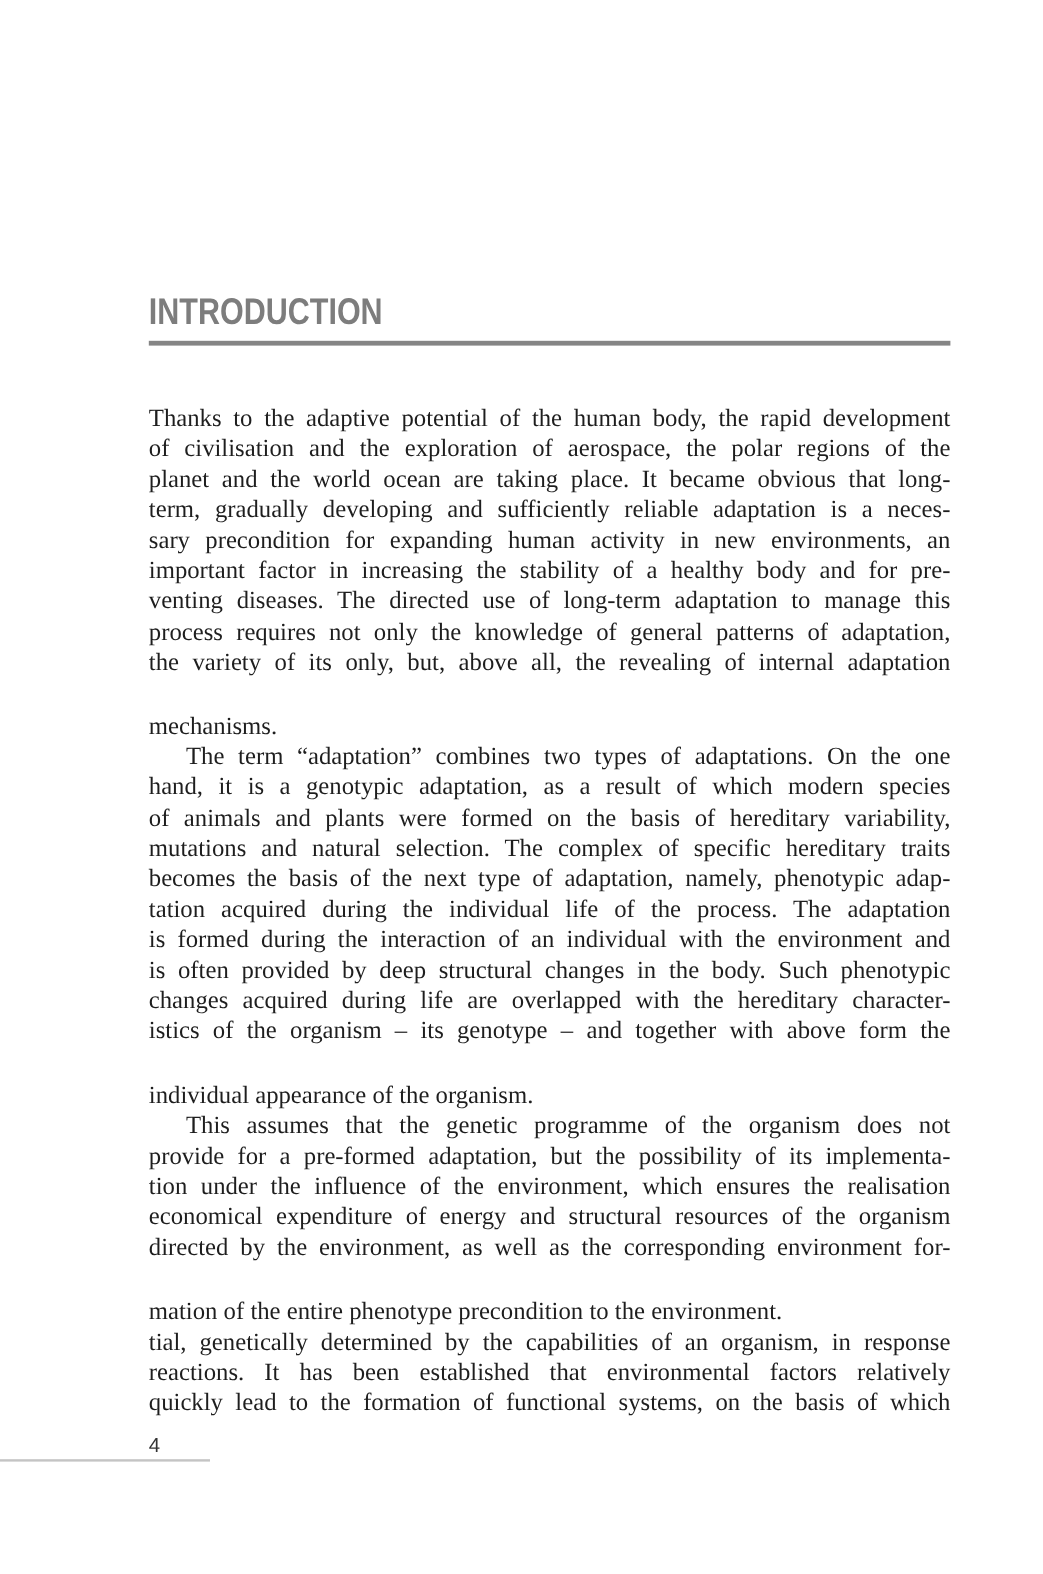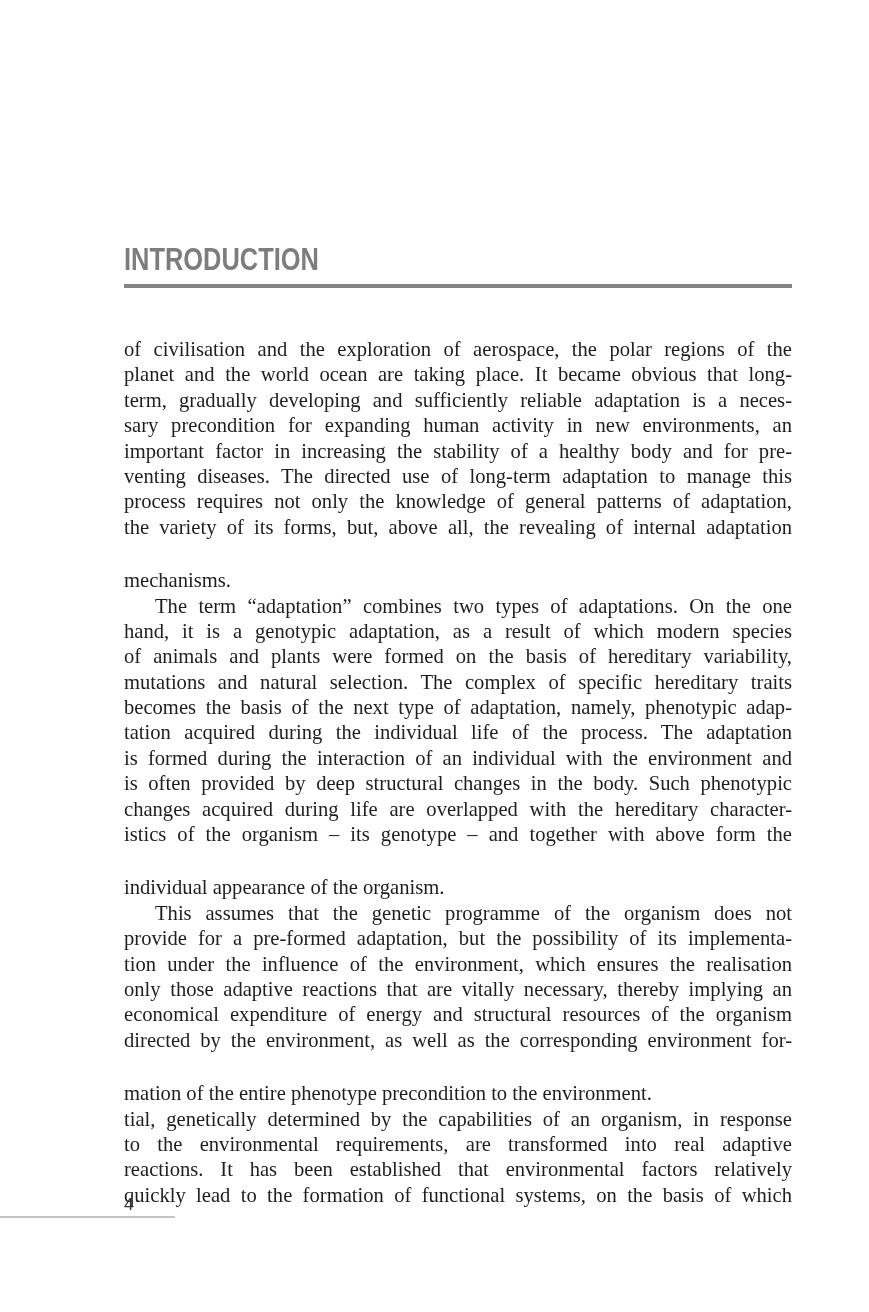--- a/index.html
+++ b/index.html
@@ -39,28 +39,29 @@
 </style>
 </head>
 <body>
 
 <div class="heading">INTRODUCTION</div>
 <div class="heading-rule"></div>
 
 <div class="body-text">
 
   <div>
+    <div class="line"><span>Thanks to the adaptive potential of the human body, the rapid development</span></div>
     <div class="line"><span>of civilisation and the exploration of aerospace, the polar regions of the</span></div>
     <div class="line"><span>planet and the world ocean are taking place. It became obvious that long-</span></div>
     <div class="line"><span>term, gradually developing and sufficiently reliable adaptation is a neces-</span></div>
     <div class="line"><span>sary precondition for expanding human activity in new environments, an</span></div>
     <div class="line"><span>important factor in increasing the stability of a healthy body and for pre-</span></div>
     <div class="line"><span>venting diseases. The directed use of long-term adaptation to manage this</span></div>
     <div class="line"><span>process requires not only the knowledge of general patterns of adaptation,</span></div>
-    <div class="line"><span>the variety of its forms, but, above all, the revealing of internal adaptation</span></div>
+    <div class="line"><span>the variety of its only, but, above all, the revealing of internal adaptation</span></div>
     <div class="line last"><span>mechanisms.</span></div>
   </div>
 
   <div>
     <div class="line indent"><span>The term “adaptation” combines two types of adaptations. On the one</span></div>
     <div class="line"><span>hand, it is a genotypic adaptation, as a result of which modern species</span></div>
     <div class="line"><span>of animals and plants were formed on the basis of hereditary variability,</span></div>
     <div class="line"><span>mutations and natural selection. The complex of specific hereditary traits</span></div>
     <div class="line"><span>becomes the basis of the next type of adaptation, namely, phenotypic adap-</span></div>
     <div class="line"><span>tation acquired during the individual life of the process. The adaptation</span></div>
@@ -68,28 +69,26 @@
     <div class="line"><span>is often provided by deep structural changes in the body. Such phenotypic</span></div>
     <div class="line"><span>changes acquired during life are overlapped with the hereditary character-</span></div>
     <div class="line"><span>istics of the organism – its genotype – and together with above form the</span></div>
     <div class="line last"><span>individual appearance of the organism.</span></div>
   </div>
 
   <div>
     <div class="line indent"><span>This assumes that the genetic programme of the organism does not</span></div>
     <div class="line"><span>provide for a pre-formed adaptation, but the possibility of its implementa-</span></div>
     <div class="line"><span>tion under the influence of the environment, which ensures the realisation</span></div>
-    <div class="line"><span>only those adaptive reactions that are vitally necessary, thereby implying an</span></div>
     <div class="line"><span>economical expenditure of energy and structural resources of the organism</span></div>
     <div class="line"><span>directed by the environment, as well as the corresponding environment for-</span></div>
     <div class="line last"><span>mation of the entire phenotype precondition to the environment.</span></div>
   </div>
 
   <div>
     <div class="line"><span>tial, genetically determined by the capabilities of an organism, in response</span></div>
-    <div class="line"><span>to the environmental requirements, are transformed into real adaptive</span></div>
     <div class="line"><span>reactions. It has been established that environmental factors relatively</span></div>
     <div class="line"><span>quickly lead to the formation of functional systems, on the basis of which</span></div>
   </div>
 </div>
 
 <div class="page-number">4</div>
 <div class="footer-rule"></div>
 
 </body></html>

